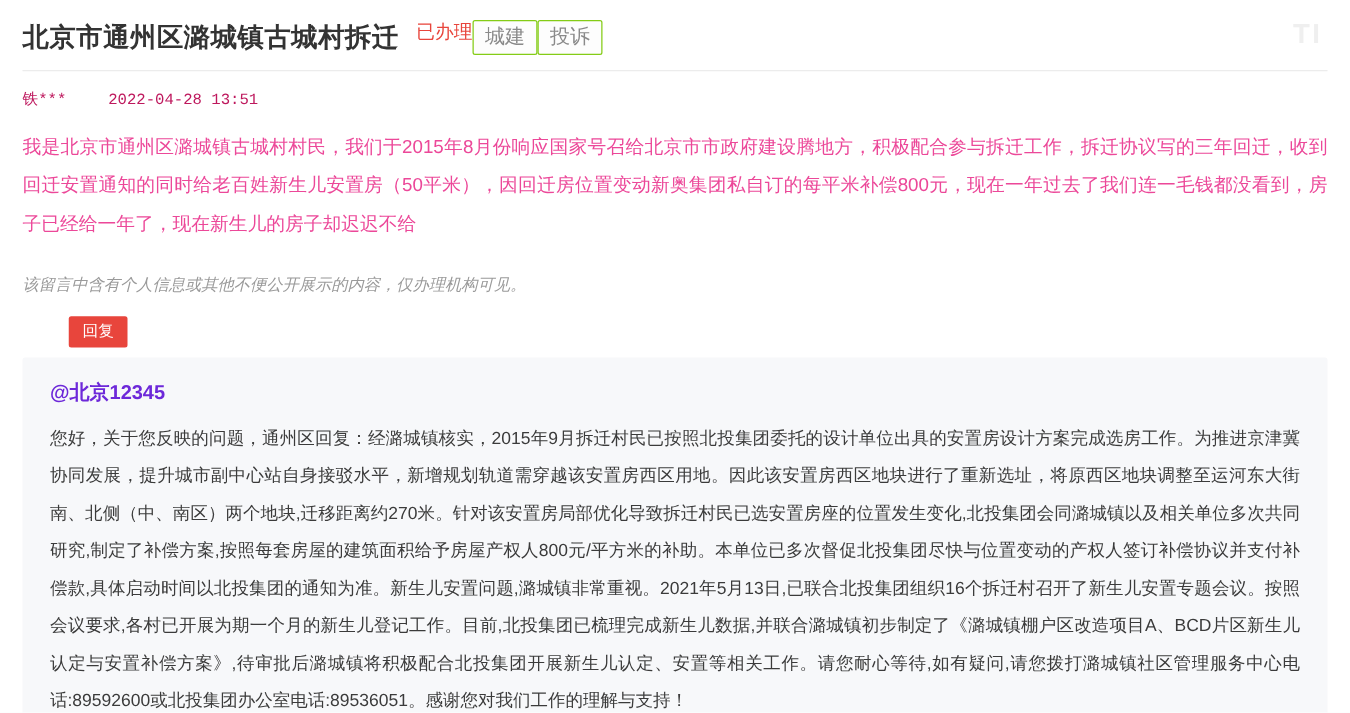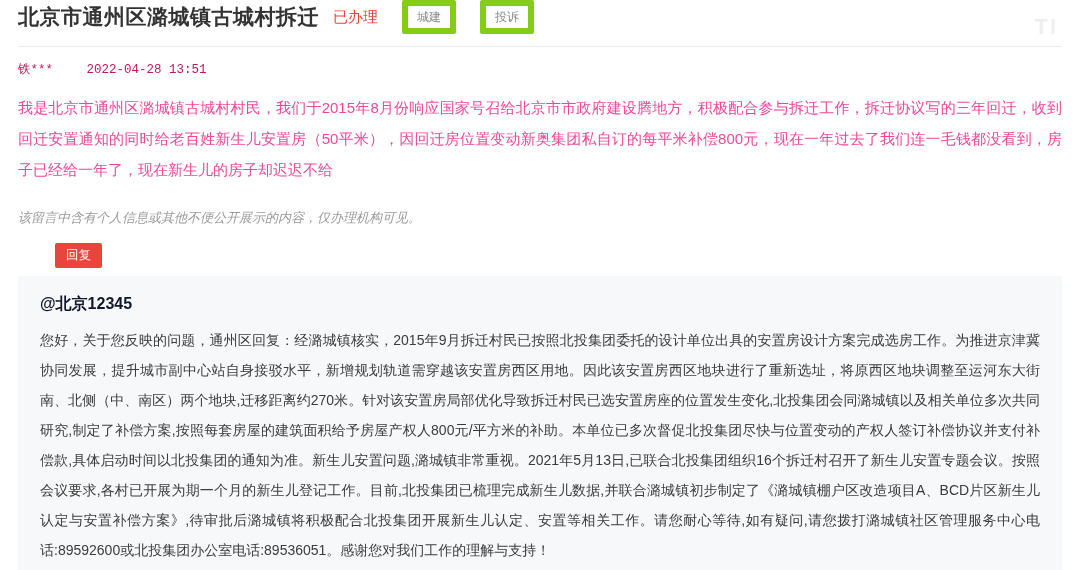--- a/index.html
+++ b/index.html
@@ -19,43 +19,43 @@
     position: relative;
     width: 1080px;
     height: 570px;
     box-sizing: border-box;
     padding: 0 18px;
   }
 
   
   .header {
     display: flex;
-    align-items: center;
+    padding-top: 16px;
     padding-bottom: 12px;
   }
   .title {
     font-size: 21px;
     font-weight: bold;
     color: #333333;
     letter-spacing: 0.5px;
     white-space: nowrap;
   }
   .status-badge {
     margin-left: 14px;
     font-size: 15px;
     color: #e8453c;
     white-space: nowrap;
   }
   .tag {
-    margin-left: 24px;
+    margin-left: 0;
     display: inline-block;
-    border: 6px solid #84cc16;
+    border: 1px solid #84cc16;
     color: #8a8a8a;
     background: #fdfdfd;
-    font-size: 12px;
+    font-size: 16px;
     line-height: 1;
     padding: 5px 9px;
     border-radius: 2px;
     white-space: nowrap;
   }
   .watermark {
     position: absolute;
     right: 22px;
     top: 14px;
     font-size: 22px;
@@ -114,21 +114,21 @@
   .reply-card {
     margin-top: 8px;
     background: #f7f8fa;
     border-radius: 2px;
     padding: 18px 22px 12px 22px;
     position: relative;
   }
   .reply-org {
     font-size: 16px;
     font-weight: bold;
-    color: #0f172a;
+    color: #6d28d9;
     margin-bottom: 10px;
   }
   .reply-text {
     font-size: 14px;
     line-height: 30px;
     color: #3b3b3b;
     text-align: justify;
   }
 </style>
 </head>

